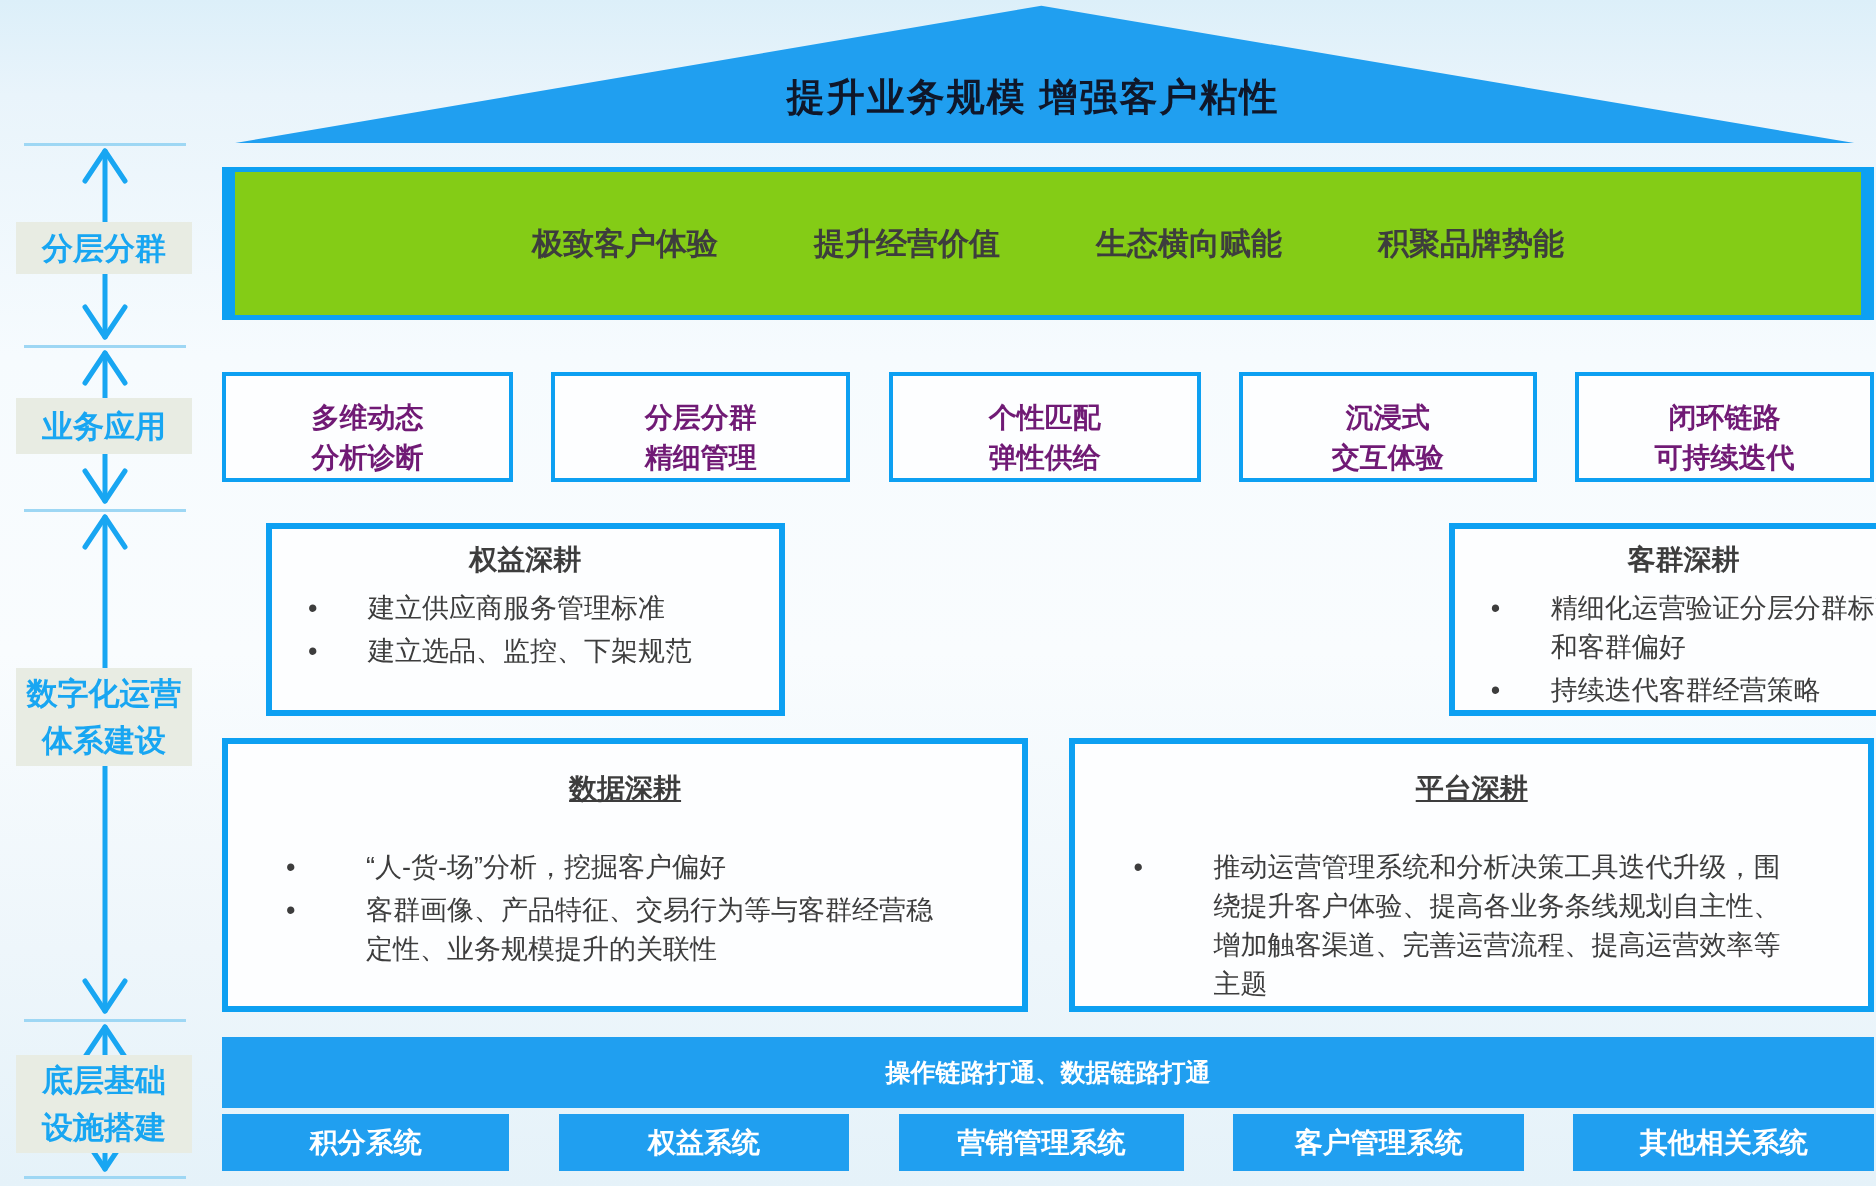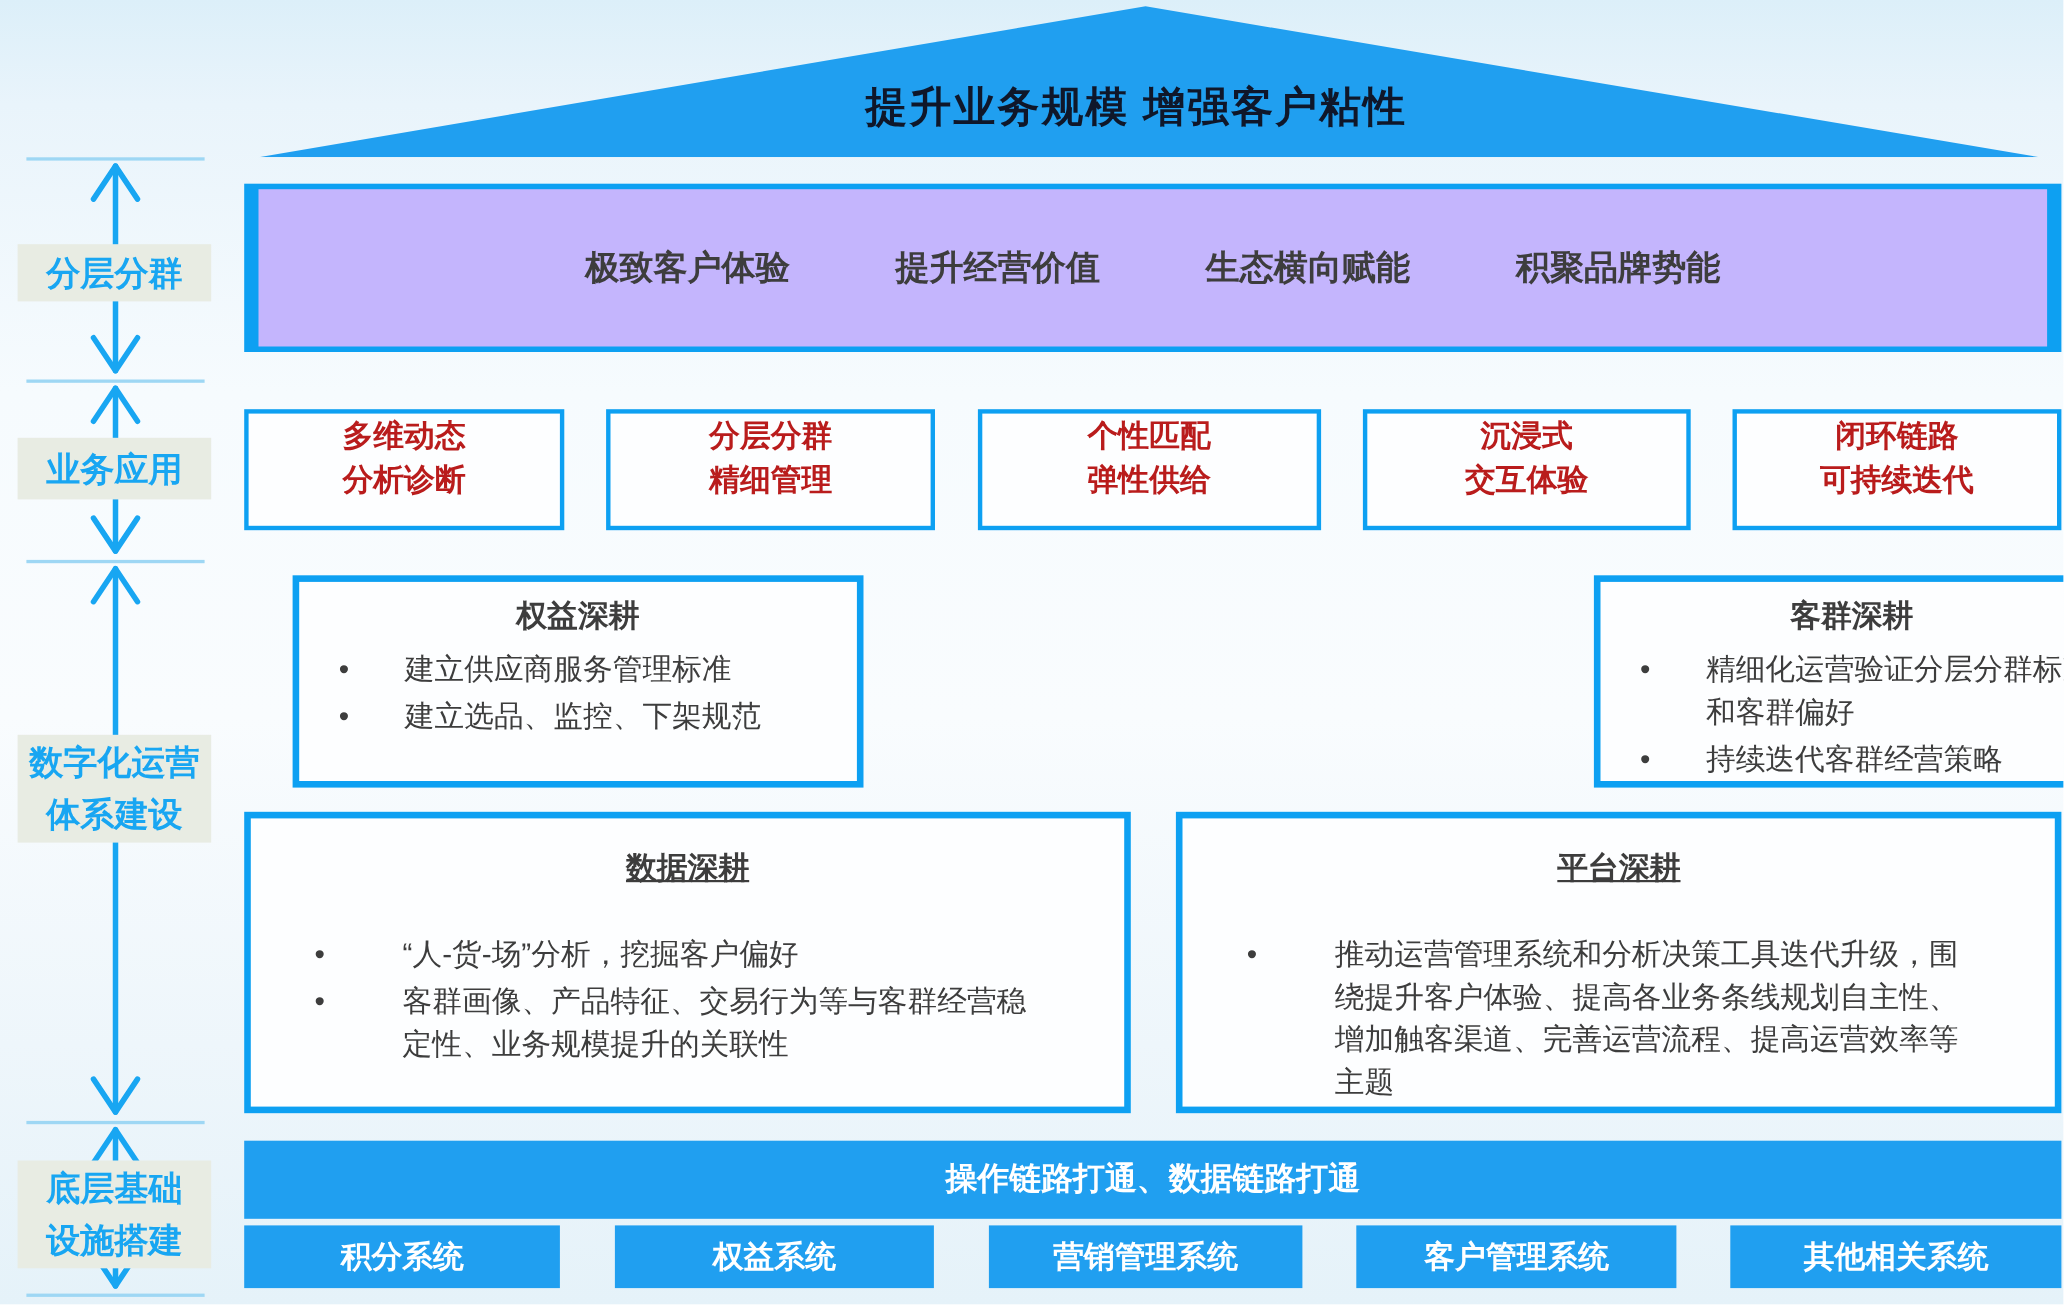--- a/index.html
+++ b/index.html
@@ -29,30 +29,30 @@
     position:absolute;left:16px;width:176px;z-index:3;
     background:#e8ece3;color:#18a6f2;font-size:31px;font-weight:700;
     display:flex;flex-direction:column;align-items:center;justify-content:center;
     text-align:center;
   }
   .rail-label span{display:block;line-height:47px;white-space:nowrap;}
   .lab1{top:222px;height:52px}.lab2{top:398px;height:56px}.lab3{top:668px;height:98px}.lab4{top:1055px;height:98px}
   
   .value-outer{position:absolute;left:222px;top:167px;width:1652px;height:153px;background:#0da0f2;}
   .value-inner{
-    position:absolute;left:13px;right:13px;top:5px;bottom:5px;background:#c4b5fd;
+    position:absolute;left:13px;right:13px;top:5px;bottom:5px;background:#84cc16;
     display:flex;align-items:center;justify-content:center;gap:96px;
   }
   .value-item{font-size:31px;font-weight:700;color:#3d3d3d;white-space:nowrap;}
   
   .app-row{position:absolute;left:222px;top:372px;width:1652px;height:110px;display:flex;justify-content:space-between;}
   .app-box{
     box-sizing:border-box;border:4px solid #0da0f2;background:#fdfeff;
-    display:flex;flex-direction:column;align-items:center;justify-content:flex-start;
-    font-size:28px;font-weight:700;color:#b91c1c;line-height:40px;text-align:center;
+    display:flex;flex-direction:column;align-items:center;justify-content:flex-end;
+    font-size:28px;font-weight:700;color:#701a75;line-height:40px;text-align:center;
   }
   .aw1{width:17.6%}.aw2{width:18.1%}.aw3{width:18.9%}.aw4{width:18.0%}.aw5{width:18.1%}
   
   .deep-row1{position:absolute;left:222px;top:523px;width:1652px;height:193px;display:flex;justify-content:space-between;padding-left:44px;}
   .deep-row2{position:absolute;left:222px;top:738px;width:1652px;height:274px;display:flex;justify-content:space-between;}
   .deep-box{box-sizing:border-box;border:6px solid #0da0f2;background:#fdfeff;padding:6px 10px 6px 10px;}
   .dw1{width:31.4%}.dw2{width:28.4%}.dw3{width:37.1%}
   .dw4{width:48.8%}.dw5{width:48.7%}
   .deep-title{font-size:28px;font-weight:700;color:#3d3d3d;text-align:center;margin-top:6px;}
   .deep-row2 .deep-title{margin-top:20px;text-decoration:underline;}
@@ -61,21 +61,21 @@
   .deep-box li{
     position:relative;font-size:27px;color:#3d3d3d;line-height:39px;
     padding-left:86px;margin-top:4px;text-align:left;
   }
   .deep-box li::before{content:"•";position:absolute;left:26px;top:0;}
   .deep-row2 li{padding-left:128px;padding-right:60px;}
   .deep-row2 li::before{left:48px;}
   
   .found-bar{
     position:absolute;left:222px;top:1037px;width:1652px;height:71px;background:#209ff0;
-    color:#ffffff;font-size:29px;font-weight:700;text-align:center;line-height:71px;
+    color:#ffffff;font-size:25px;font-weight:700;text-align:center;line-height:71px;
   }
   .sys-row{position:absolute;left:222px;top:1114px;width:1652px;height:57px;display:flex;justify-content:space-between;}
   .sys-box{
     background:#209ff0;color:#ffffff;font-size:28px;font-weight:700;
     display:flex;align-items:center;justify-content:center;white-space:nowrap;
   }
   .sw1{width:17.4%}.sw2{width:17.6%}.sw3{width:17.3%}.sw4{width:17.6%}.sw5{width:18.2%}
 </style>
 </head>
 <body>

